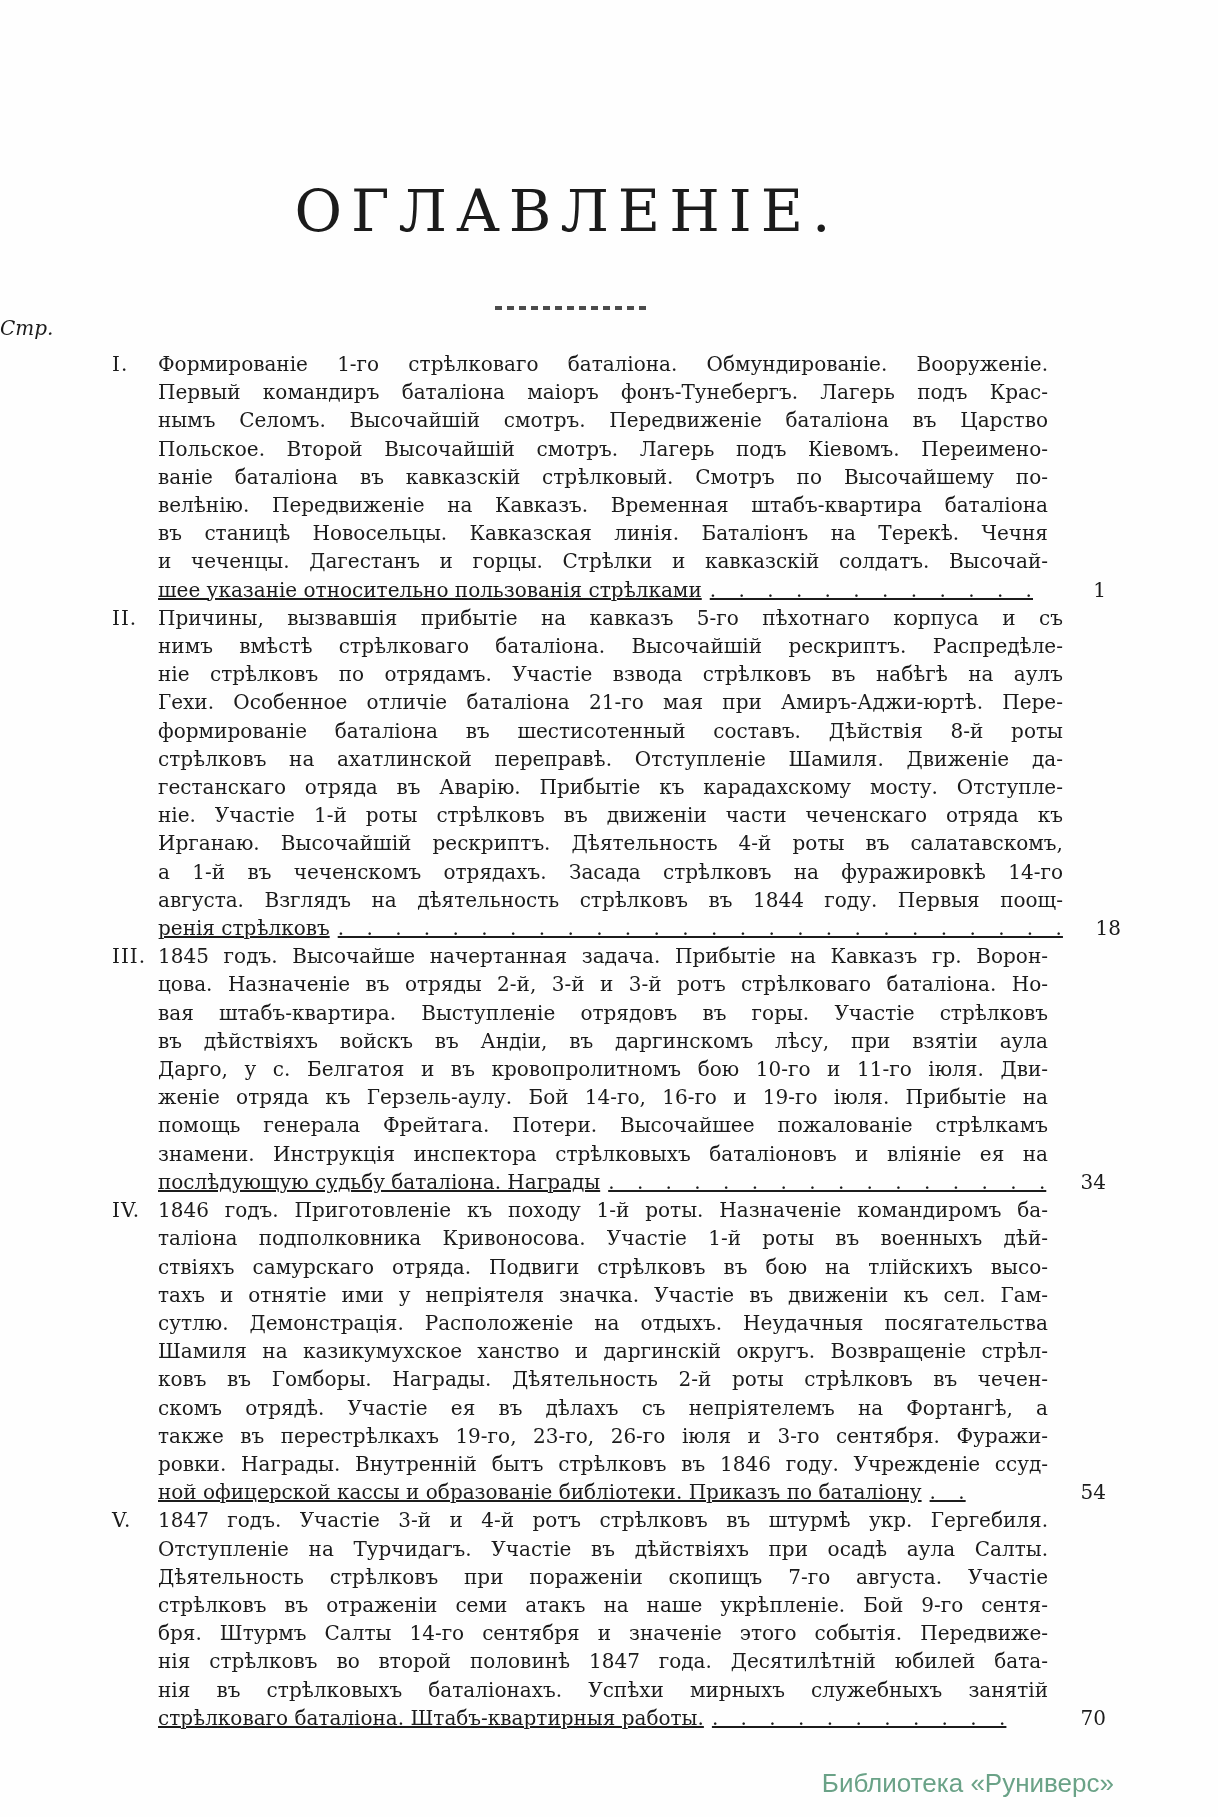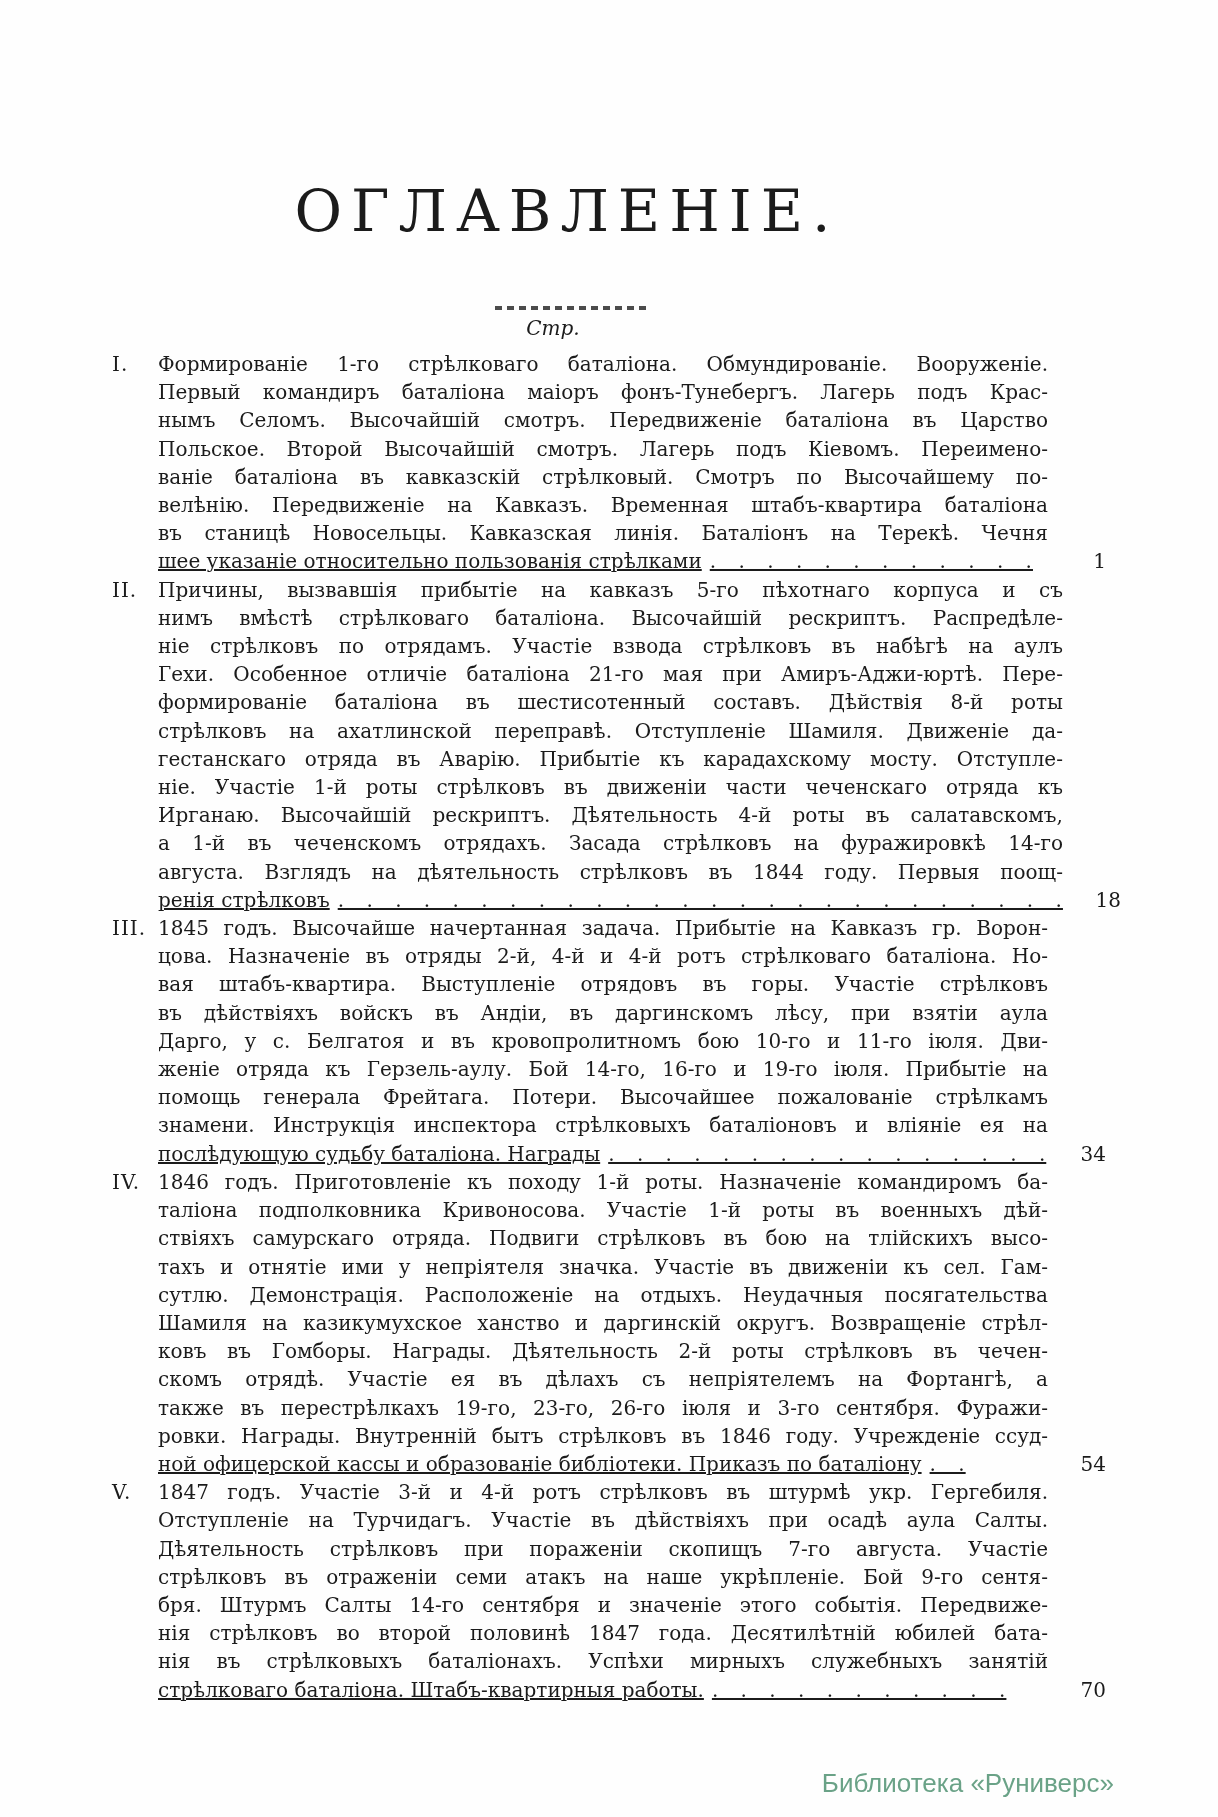--- a/index.html
+++ b/index.html
@@ -21,21 +21,21 @@
   .title-inner { display:inline-block; transform:translateX(-42px); }
   .divider {
     width:152px; height:4px;
     margin:60px auto 0;
     transform:translateX(-38px);
     background:repeating-linear-gradient(90deg,#2c2c2c 0 7px, transparent 7px 12px);
     opacity:.85;
   }
   .col-header {
     margin:6px 112px 0 0;
-    text-align:center;
+    text-align:left;
     font-style:italic;
     font-size:20px; line-height:24px;
   }
   .toc { margin:10px 112px 0 112px; }
   .entry {
     display:grid;
     grid-template-columns:46px 1fr 58px;
   }
   .num {
     grid-column:1;
@@ -90,20 +90,21 @@
     <div class="entry">
       <div class="num">I.</div>
       <div class="body">
         <div class="ln">Формированіе 1-го стрѣлковаго баталіона. Обмундированіе. Вооруженіе.</div>
         <div class="ln">Первый командиръ баталіона маіоръ фонъ-Тунебергъ. Лагерь подъ Крас-</div>
         <div class="ln">нымъ Селомъ. Высочайшій смотръ. Передвиженіе баталіона въ Царство</div>
         <div class="ln">Польское. Второй Высочайшій смотръ. Лагерь подъ Кіевомъ. Переимено-</div>
         <div class="ln">ваніе баталіона въ кавказскій стрѣлковый. Смотръ по Высочайшему по-</div>
         <div class="ln">велѣнію. Передвиженіе на Кавказъ. Временная штабъ-квартира баталіона</div>
         <div class="ln">въ станицѣ Новосельцы. Кавказская линія. Баталіонъ на Терекѣ. Чечня</div>
+        <div class="ln">и чеченцы. Дагестанъ и горцы. Стрѣлки и кавказскій солдатъ. Высочай-</div>
         <div class="ln end"><span>шее указаніе относительно пользованія стрѣлками</span><span class="dots">. . . . . . . . . . . .</span></div>
       </div>
       <div class="pageno">1</div>
     </div>
 
     <div class="entry">
       <div class="num">II.</div>
       <div class="body">
         <div class="ln">Причины, вызвавшія прибытіе на кавказъ 5-го пѣхотнаго корпуса и съ</div>
         <div class="ln">нимъ вмѣстѣ стрѣлковаго баталіона. Высочайшій рескриптъ. Распредѣле-</div>
@@ -118,21 +119,21 @@
         <div class="ln">августа. Взглядъ на дѣятельность стрѣлковъ въ 1844 году. Первыя поощ-</div>
         <div class="ln end"><span>ренія стрѣлковъ</span><span class="dots">. . . . . . . . . . . . . . . . . . . . . . . . . .</span></div>
       </div>
       <div class="pageno">18</div>
     </div>
 
     <div class="entry">
       <div class="num">III.</div>
       <div class="body">
         <div class="ln">1845 годъ. Высочайше начертанная задача. Прибытіе на Кавказъ гр. Ворон-</div>
-        <div class="ln">цова. Назначеніе въ отряды 2-й, 4-й и 4-й ротъ стрѣлковаго баталіона. Но-</div>
+        <div class="ln">цова. Назначеніе въ отряды 2-й, 3-й и 3-й ротъ стрѣлковаго баталіона. Но-</div>
         <div class="ln">вая штабъ-квартира. Выступленіе отрядовъ въ горы. Участіе стрѣлковъ</div>
         <div class="ln">въ дѣйствіяхъ войскъ въ Андіи, въ даргинскомъ лѣсу, при взятіи аула</div>
         <div class="ln">Дарго, у с. Белгатоя и въ кровопролитномъ бою 10-го и 11-го іюля. Дви-</div>
         <div class="ln">женіе отряда къ Герзель-аулу. Бой 14-го, 16-го и 19-го іюля. Прибытіе на</div>
         <div class="ln">помощь генерала Фрейтага. Потери. Высочайшее пожалованіе стрѣлкамъ</div>
         <div class="ln">знамени. Инструкція инспектора стрѣлковыхъ баталіоновъ и вліяніе ея на</div>
         <div class="ln end"><span>послѣдующую судьбу баталіона. Награды</span><span class="dots">. . . . . . . . . . . . . . . .</span></div>
       </div>
       <div class="pageno">34</div>
     </div>

